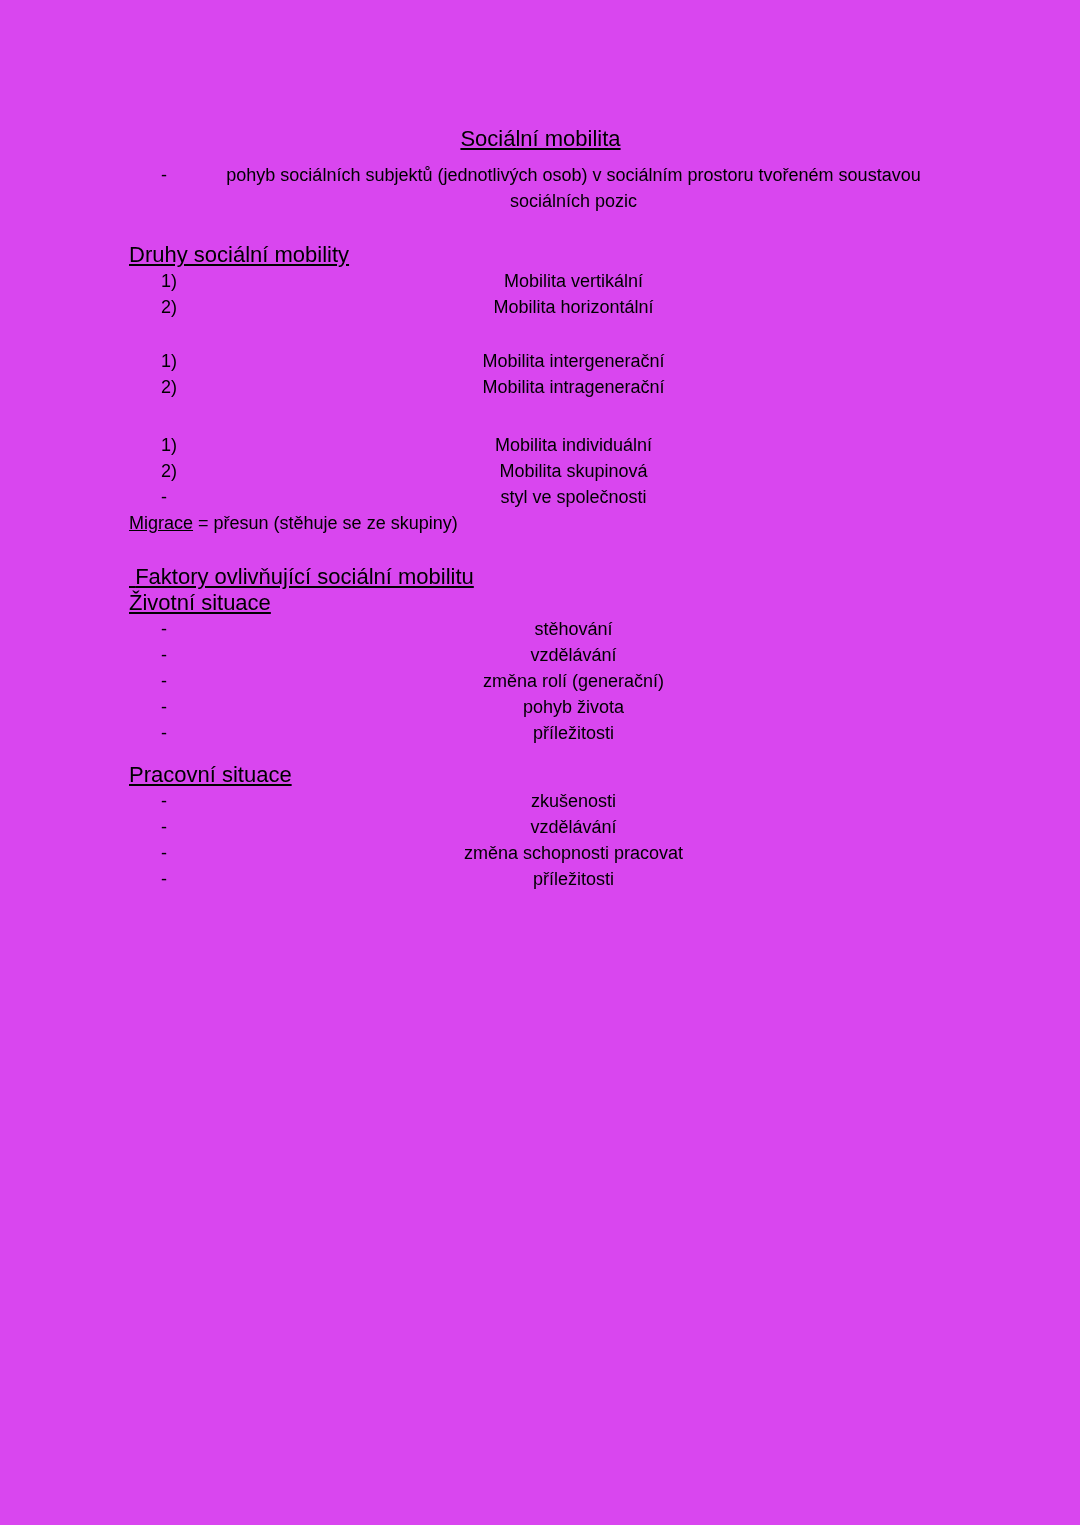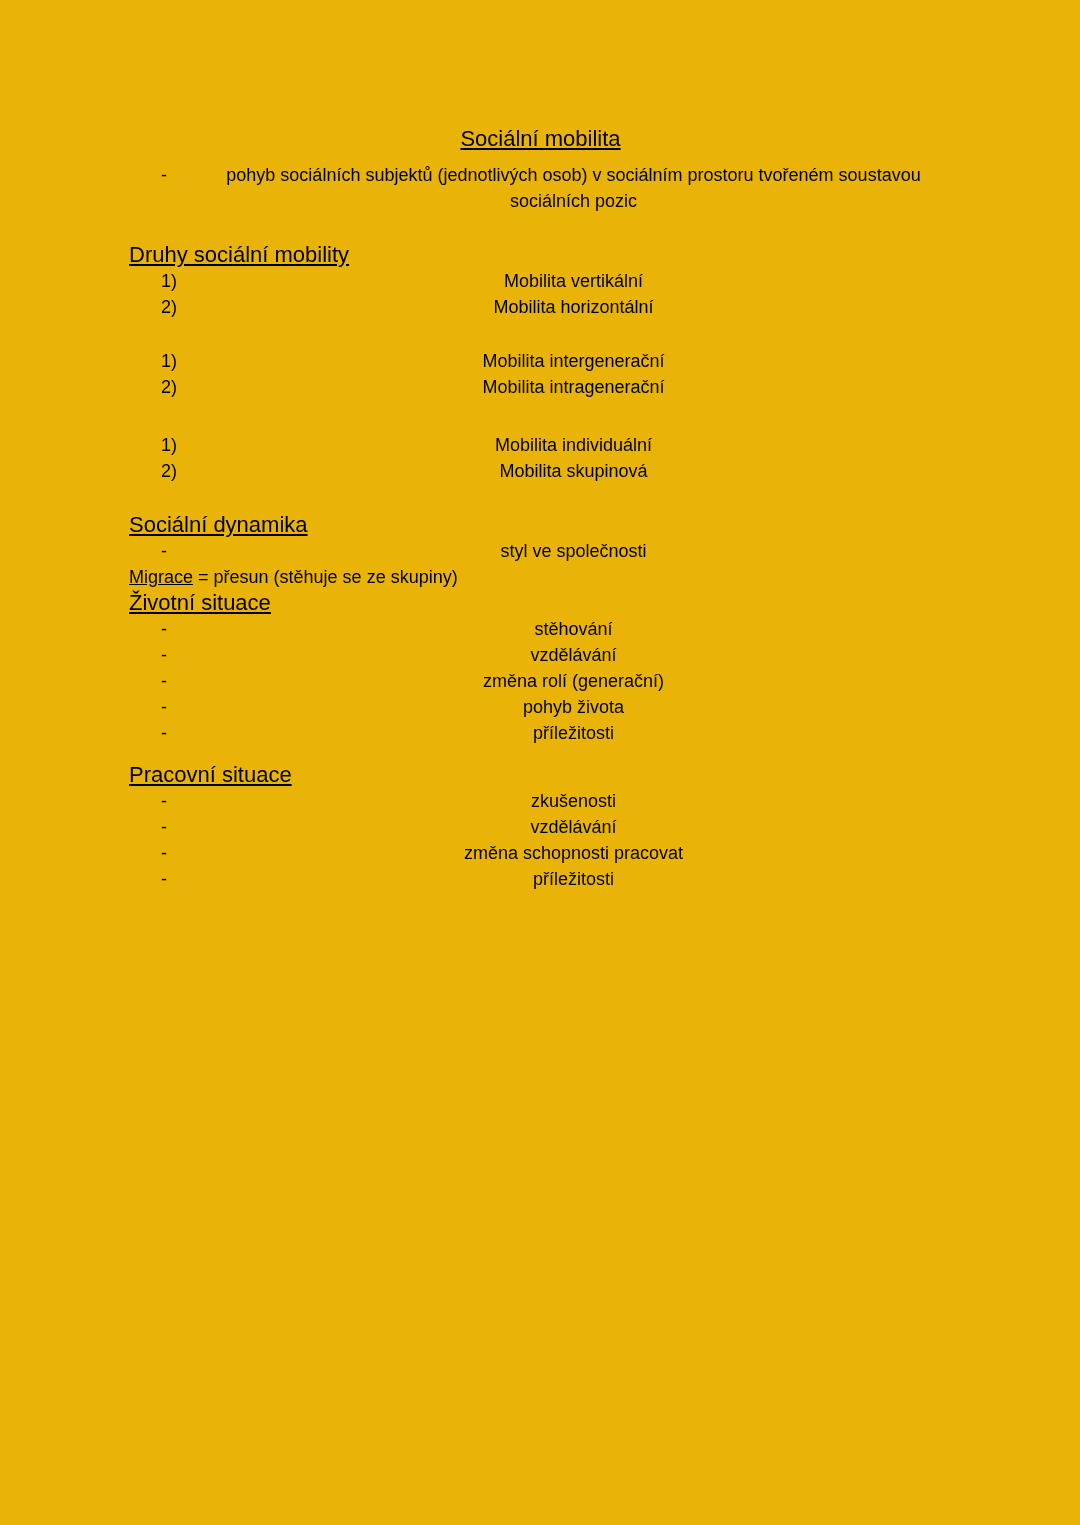--- a/index.html
+++ b/index.html
@@ -1,20 +1,20 @@
 <!DOCTYPE html>
 <html><head>
 <meta charset="utf-8">
 <style>
   html, body { margin: 0; padding: 0; background: #ffffff; }
   .page {
     position: relative;
     width: 1080px;
     height: 1525px;
-    background: #eab308;
+    background: #d946ef;
     color: #000000;
     font-family: "Liberation Sans", "DejaVu Sans", sans-serif;
     font-size: 18px;
     line-height: 26px;
     box-sizing: border-box;
     padding: 124px 128px 0 129px;
     overflow: hidden;
   }
   .doc-title {
     font-size: 22px;
@@ -80,29 +80,29 @@
     <div class="li">
       <span class="marker">1)</span>
       <span class="text">Mobilita individuální</span>
     </div>
     <div class="li">
       <span class="marker">2)</span>
       <span class="text">Mobilita skupinová</span>
     </div>
   </div>
 
-  <h2 class="heading mt28">Sociální dynamika</h2>
 
   <div class="li">
     <span class="marker">-</span>
     <span class="text">styl ve společnosti</span>
   </div>
 
   <p class="para"><span class="u">Migrace</span><span class="pre"> = přesun (stěhuje se ze skupiny)</span></p>
 
+  <h2 class="heading pre mt28"> Faktory ovlivňující sociální mobilitu</h2>
 
   <h2 class="heading">Životní situace</h2>
 
   <div>
     <div class="li">
       <span class="marker">-</span>
       <span class="text">stěhování</span>
     </div>
     <div class="li">
       <span class="marker">-</span>

